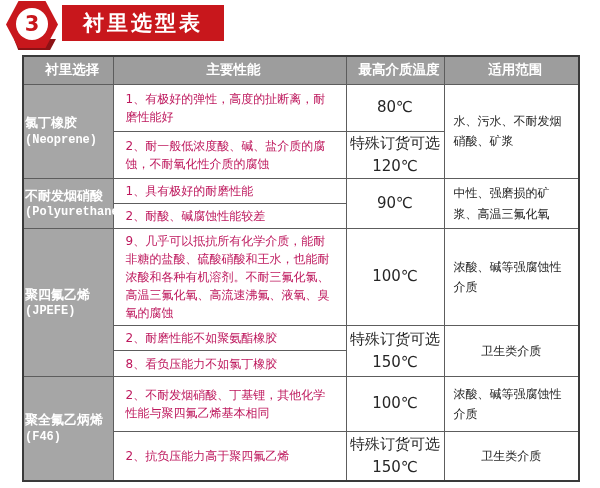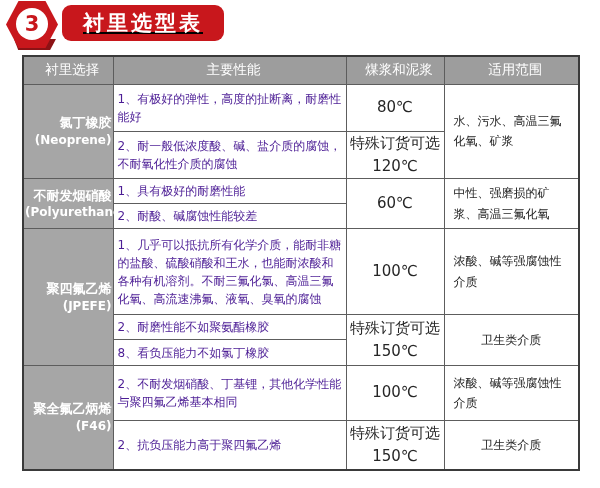--- a/index.html
+++ b/index.html
@@ -11,35 +11,35 @@
   .badge { position: absolute; left: 6px; top: 1px; width: 52px; height: 50px; }
   .badge-shadow { position: absolute; left: 8px; top: 38px; width: 42px; height: 11px;
     background: #8c1215; clip-path: polygon(0 0, 100% 0, 86% 100%, 10% 100%); }
   .hex { position: absolute; left: 0; top: 0; width: 52px; height: 47px; background: #c8171c;
     clip-path: polygon(24% 0, 76% 0, 100% 50%, 76% 100%, 24% 100%, 0 50%); }
   .ring { position: absolute; left: 10px; top: 7px; width: 32px; height: 32px;
     background: #ffffff; border-radius: 50%; display: flex; align-items: center;
     justify-content: center; }
   .ring span { color: #c8171c; font-size: 21px; font-weight: bold; line-height: 1; }
   .banner { position: absolute; left: 62px; top: 5px; width: 162px; height: 36px;
-    background: #c8171c; border-radius: 9px; display: flex; align-items: center;
-    justify-content: center; text-decoration: underline; }
+    background: #c8171c; border-radius: 0; display: flex; align-items: center;
+    justify-content: center; }
   .banner span { color: #ffffff; font-size: 21px; font-weight: bold; letter-spacing: 3px; }
 
   
   table { border-collapse: collapse; table-layout: fixed; width: 556px; margin-left: 22px;
     border: 2px solid #3a3a3a; }
   col.c1 { width: 90px; } col.c2 { width: 233px; } col.c3 { width: 98px; } col.c4 { width: 135px; }
   th, td { border: 1px solid #5d5d5d; vertical-align: middle; }
-  th { background: #9d9d9d; color: #ffffff; font-size: 13.5px; font-weight: normal;
+  th { background: #9d9d9d; color: #ffffff; font-size: 13.5px; font-weight: bold;
     text-align: center; padding-left: 8px; }
-  td.lining { background: #a6a6a6; color: #ffffff; text-align: right; font-weight: bold;
+  td.lining { background: #a6a6a6; color: #ffffff; text-align: left; font-weight: bold;
     font-size: 13px; line-height: 1.35; padding: 2px 1px; }
-  td.lining .code { font-size: 12px; }
-  td.perf { font-size: 12px; color: #4c1d95; padding: 3px 4px; line-height: 1.5;
+  td.lining .code { font-size: 12px; font-family: Liberation Mono, monospace; }
+  td.perf { font-size: 12px; color: #be185d; padding: 3px 12px; line-height: 1.5;
     text-align: left; }
   td.temp { text-align: center; font-size: 15px; color: #262626; white-space: pre-line;
     line-height: 1.55; }
   td.range { font-size: 12px; color: #262626; padding: 3px 9px; line-height: 1.7;
     text-align: left; }
 </style>
 </head>
 <body>
 
 <div class="header">
@@ -60,58 +60,58 @@
       <col class="c1">
       <col class="c2">
       <col class="c3">
       <col class="c4">
     </colgroup>
 
   <tbody>
       <tr style="height:28px">
     <th>衬里选择</th>
     <th>主要性能</th>
-    <th>煤浆和泥浆</th>
+    <th>最高介质温度</th>
     <th>适用范围</th>
   </tr>
 
   <tr style="height:47px">
     <td class="lining" rowspan="2">
       <div>氯丁橡胶</div>
       <div class="code">(Neoprene)</div>
     </td>
     <td class="perf">1、有极好的弹性，高度的扯断离，耐磨性能好</td>
     <td class="temp">80℃</td>
-    <td class="range" rowspan="2">水、污水、高温三氟化氧、矿浆</td>
+    <td class="range" rowspan="2">水、污水、不耐发烟硝酸、矿浆</td>
   </tr>
   <tr style="height:47px">
     <td class="perf">2、耐一般低浓度酸、碱、盐介质的腐蚀，不耐氧化性介质的腐蚀</td>
     <td class="temp">特殊订货可选
 120℃</td>
   </tr>
 
   <tr style="height:25px">
     <td class="lining" rowspan="2">
       <div>不耐发烟硝酸</div>
       <div class="code">(Polyurethane)</div>
     </td>
     <td class="perf">1、具有极好的耐磨性能</td>
-    <td class="temp" rowspan="2">60℃</td>
+    <td class="temp" rowspan="2">90℃</td>
     <td class="range" rowspan="2">中性、强磨损的矿浆、高温三氟化氧</td>
   </tr>
   <tr style="height:25px">
     <td class="perf">2、耐酸、碱腐蚀性能较差</td>
   </tr>
 
   <tr style="height:86px">
     <td class="lining" rowspan="3">
       <div>聚四氟乙烯</div>
       <div class="code">(JPEFE)</div>
     </td>
-    <td class="perf">1、几乎可以抵抗所有化学介质，能耐非糖的盐酸、硫酸硝酸和王水，也能耐浓酸和各种有机溶剂。不耐三氟化氯、高温三氟化氧、高流速沸氟、液氧、臭氧的腐蚀</td>
+    <td class="perf">9、几乎可以抵抗所有化学介质，能耐非糖的盐酸、硫酸硝酸和王水，也能耐浓酸和各种有机溶剂。不耐三氟化氯、高温三氟化氧、高流速沸氟、液氧、臭氧的腐蚀</td>
     <td class="temp">100℃</td>
     <td class="range">浓酸、碱等强腐蚀性介质</td>
   </tr>
   <tr style="height:25px">
     <td class="perf">2、耐磨性能不如聚氨酯橡胶</td>
     <td class="temp" rowspan="2">特殊订货可选
 150℃</td>
     <td class="range" rowspan="2" style="text-align:center">卫生类介质</td>
   </tr>
   <tr style="height:26px">

